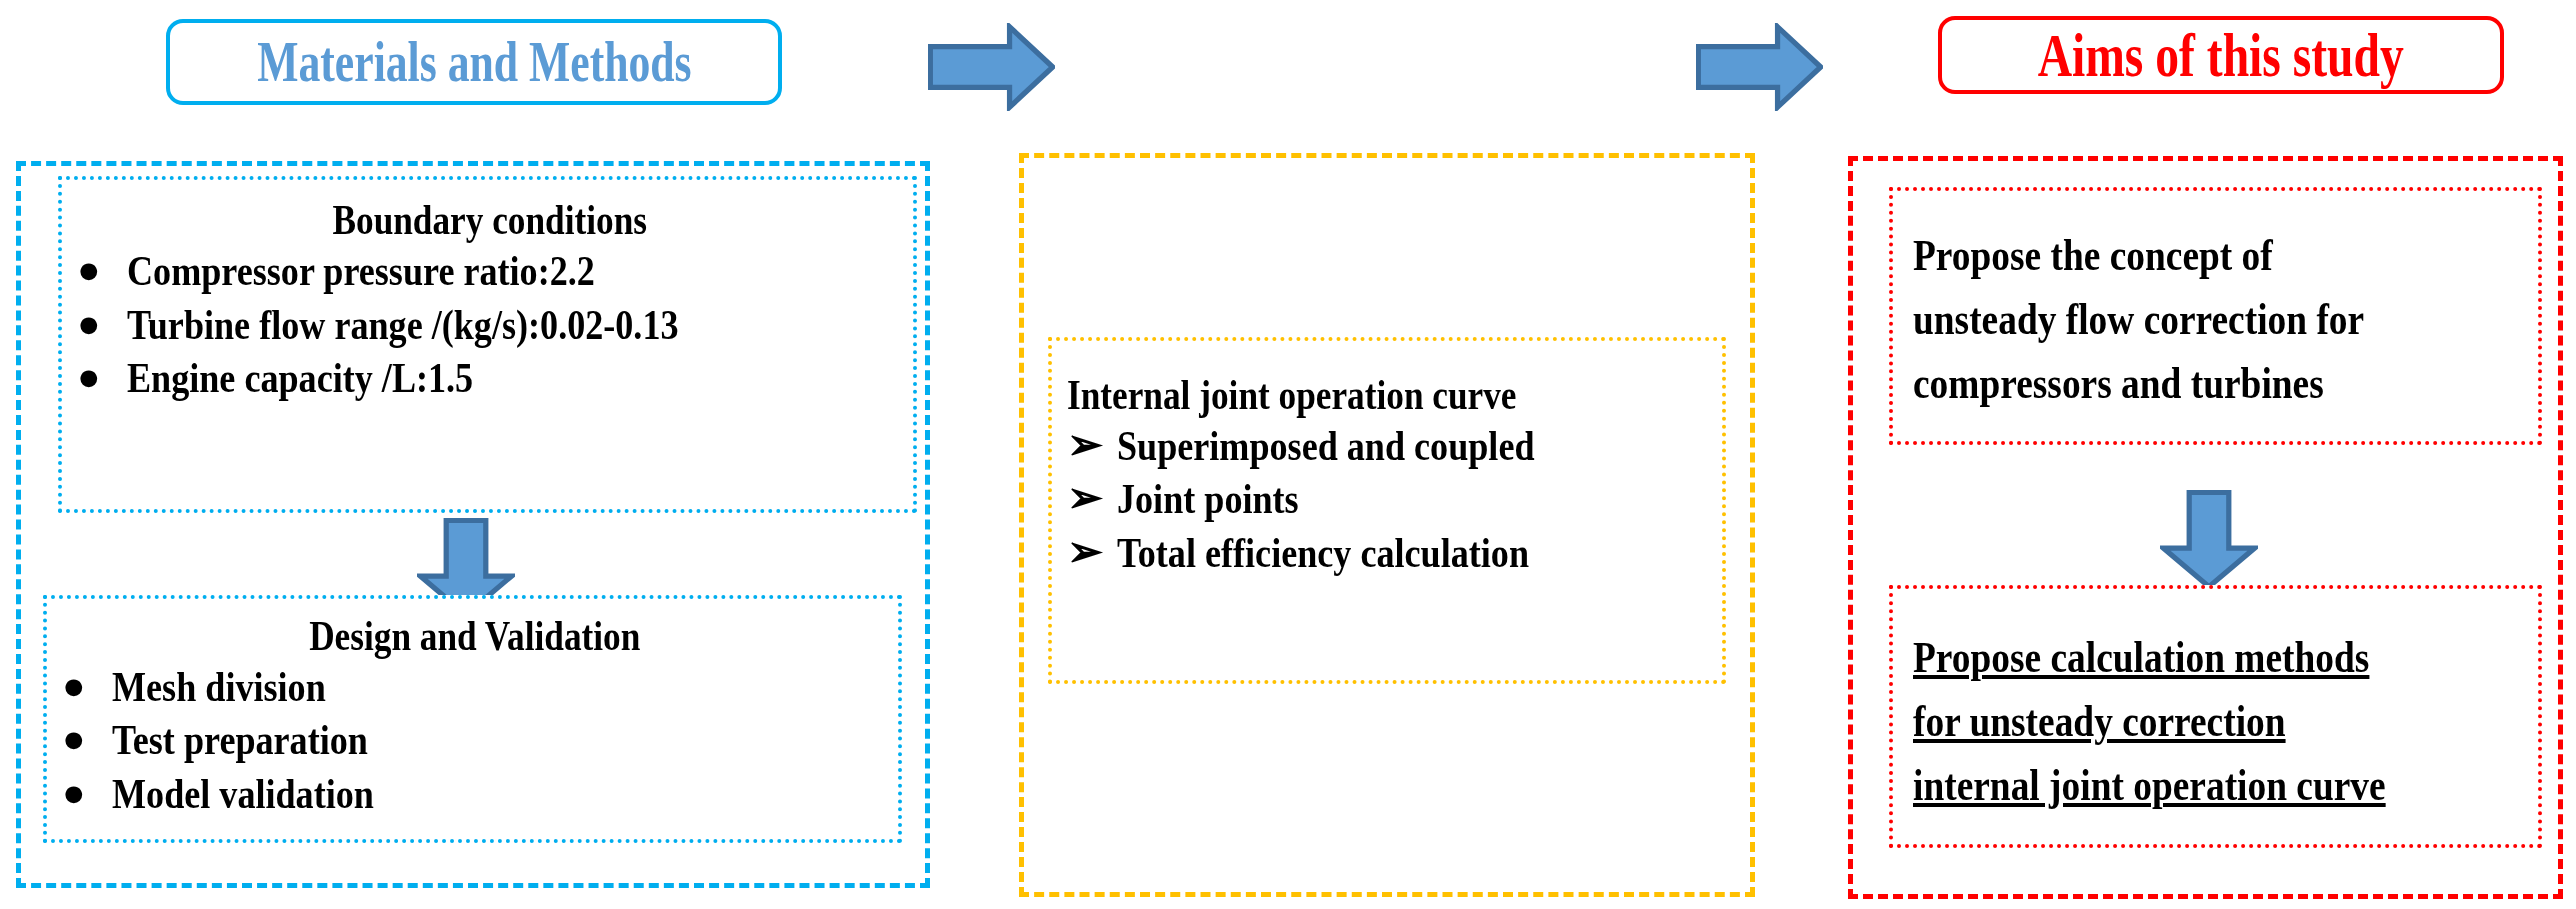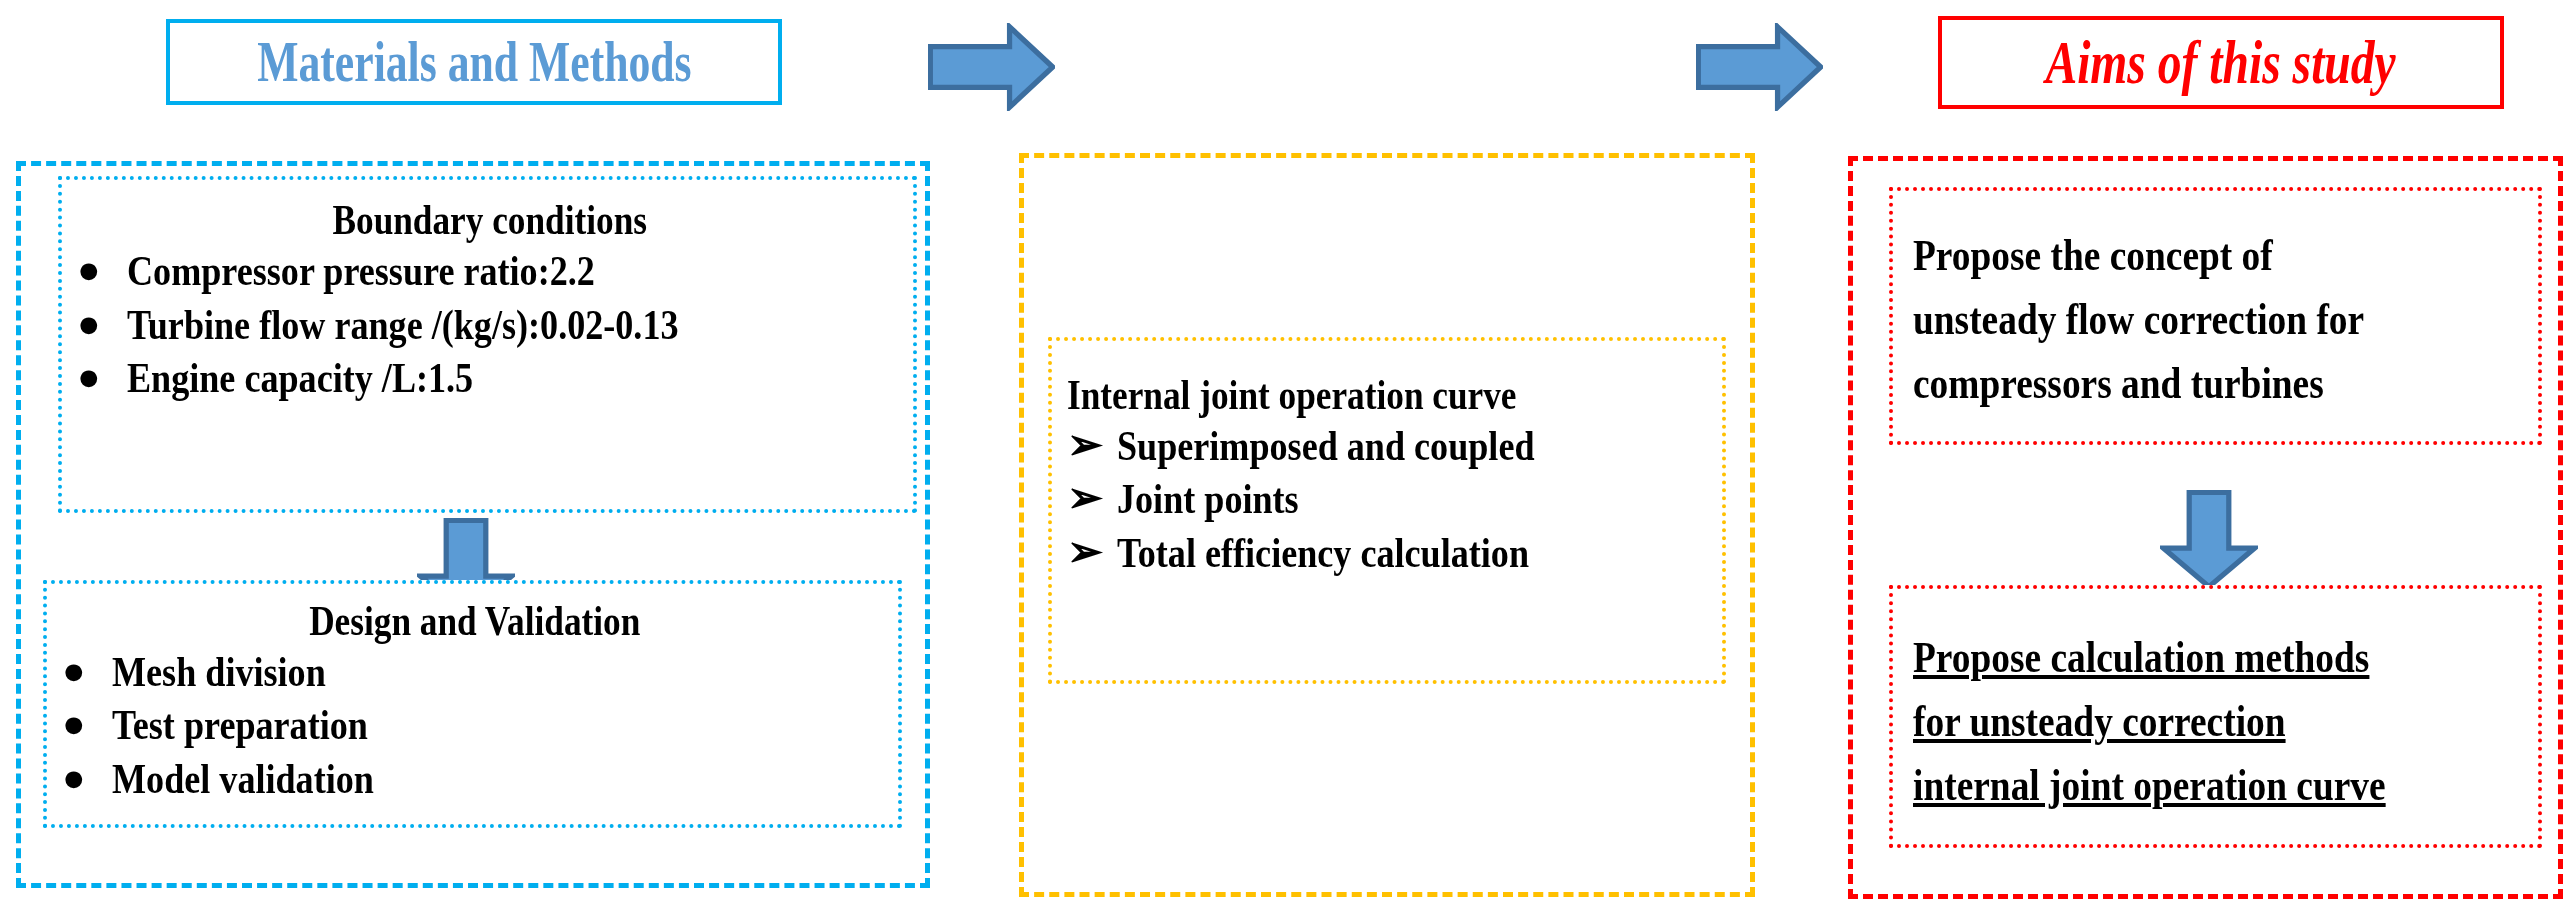--- a/index.html
+++ b/index.html
@@ -19,20 +19,21 @@
   }
 
   
   .hdr-box {
     position: absolute;
     box-sizing: border-box;
     display: flex;
     align-items: center;
     justify-content: center;
     background: #ffffff;
+    border-radius: 17px;
   }
   .hdr-text {
     font-weight: bold;
     white-space: nowrap;
     transform: scaleX(0.78);
     transform-origin: center center;
     line-height: 1;
   }
 
   #hdr-materials {
@@ -41,23 +42,22 @@
   }
   #hdr-materials .hdr-text { color: #5B9BD5; font-size: 56px; }
 
   #hdr-evaluation {
     left: 1134px; top: 19px; width: 525px; height: 86px;
     border: 4.1px solid #FFC000;
   }
   #hdr-evaluation .hdr-text { color: #FFC000; font-size: 56px; }
 
   #hdr-aims {
-    left: 1938px; top: 16.3px; width: 566px; height: 93px;
+    left: 1938px; top: 16.3px; width: 566px; height: 78px;
     border: 4.7px solid #FF0000;
-    font-style: italic;
   }
   #hdr-aims .hdr-text { color: #FF0000; font-size: 61px; }
 
   
   .arrow-right {
     position: absolute;
     width: 127px;
     height: 88px;
   }
   #arrow-1 { left: 928px; top: 23.4px; }
@@ -94,21 +94,21 @@
   .panel {
     position: absolute;
     box-sizing: border-box;
     background: #ffffff;
   }
   .panel.cyan  { border: 4.1px dotted #00AEEF; }
   .panel.amber { border: 4.1px dotted #FFC000; }
   .panel.red   { border: 4.1px dotted #FF0000; }
 
   #panel-boundary   { left: 58px;   top: 176px;  width: 859px; height: 337px; }
-  #panel-design     { left: 43px;   top: 580px; width: 859px; height: 248px; }
+  #panel-design     { left: 43px;   top: 595px; width: 859px; height: 248px; }
   #panel-internal   { left: 1048px; top: 337px;  width: 678px; height: 347px; }
   #panel-propose-1  { left: 1889px; top: 187px;  width: 653px; height: 258px; }
   #panel-propose-2  { left: 1889px; top: 585px; width: 653px; height: 263px; }
 
   
   .blk-title {
     font-weight: bold;
     color: #000000;
     text-align: center;
     font-size: 43px;

